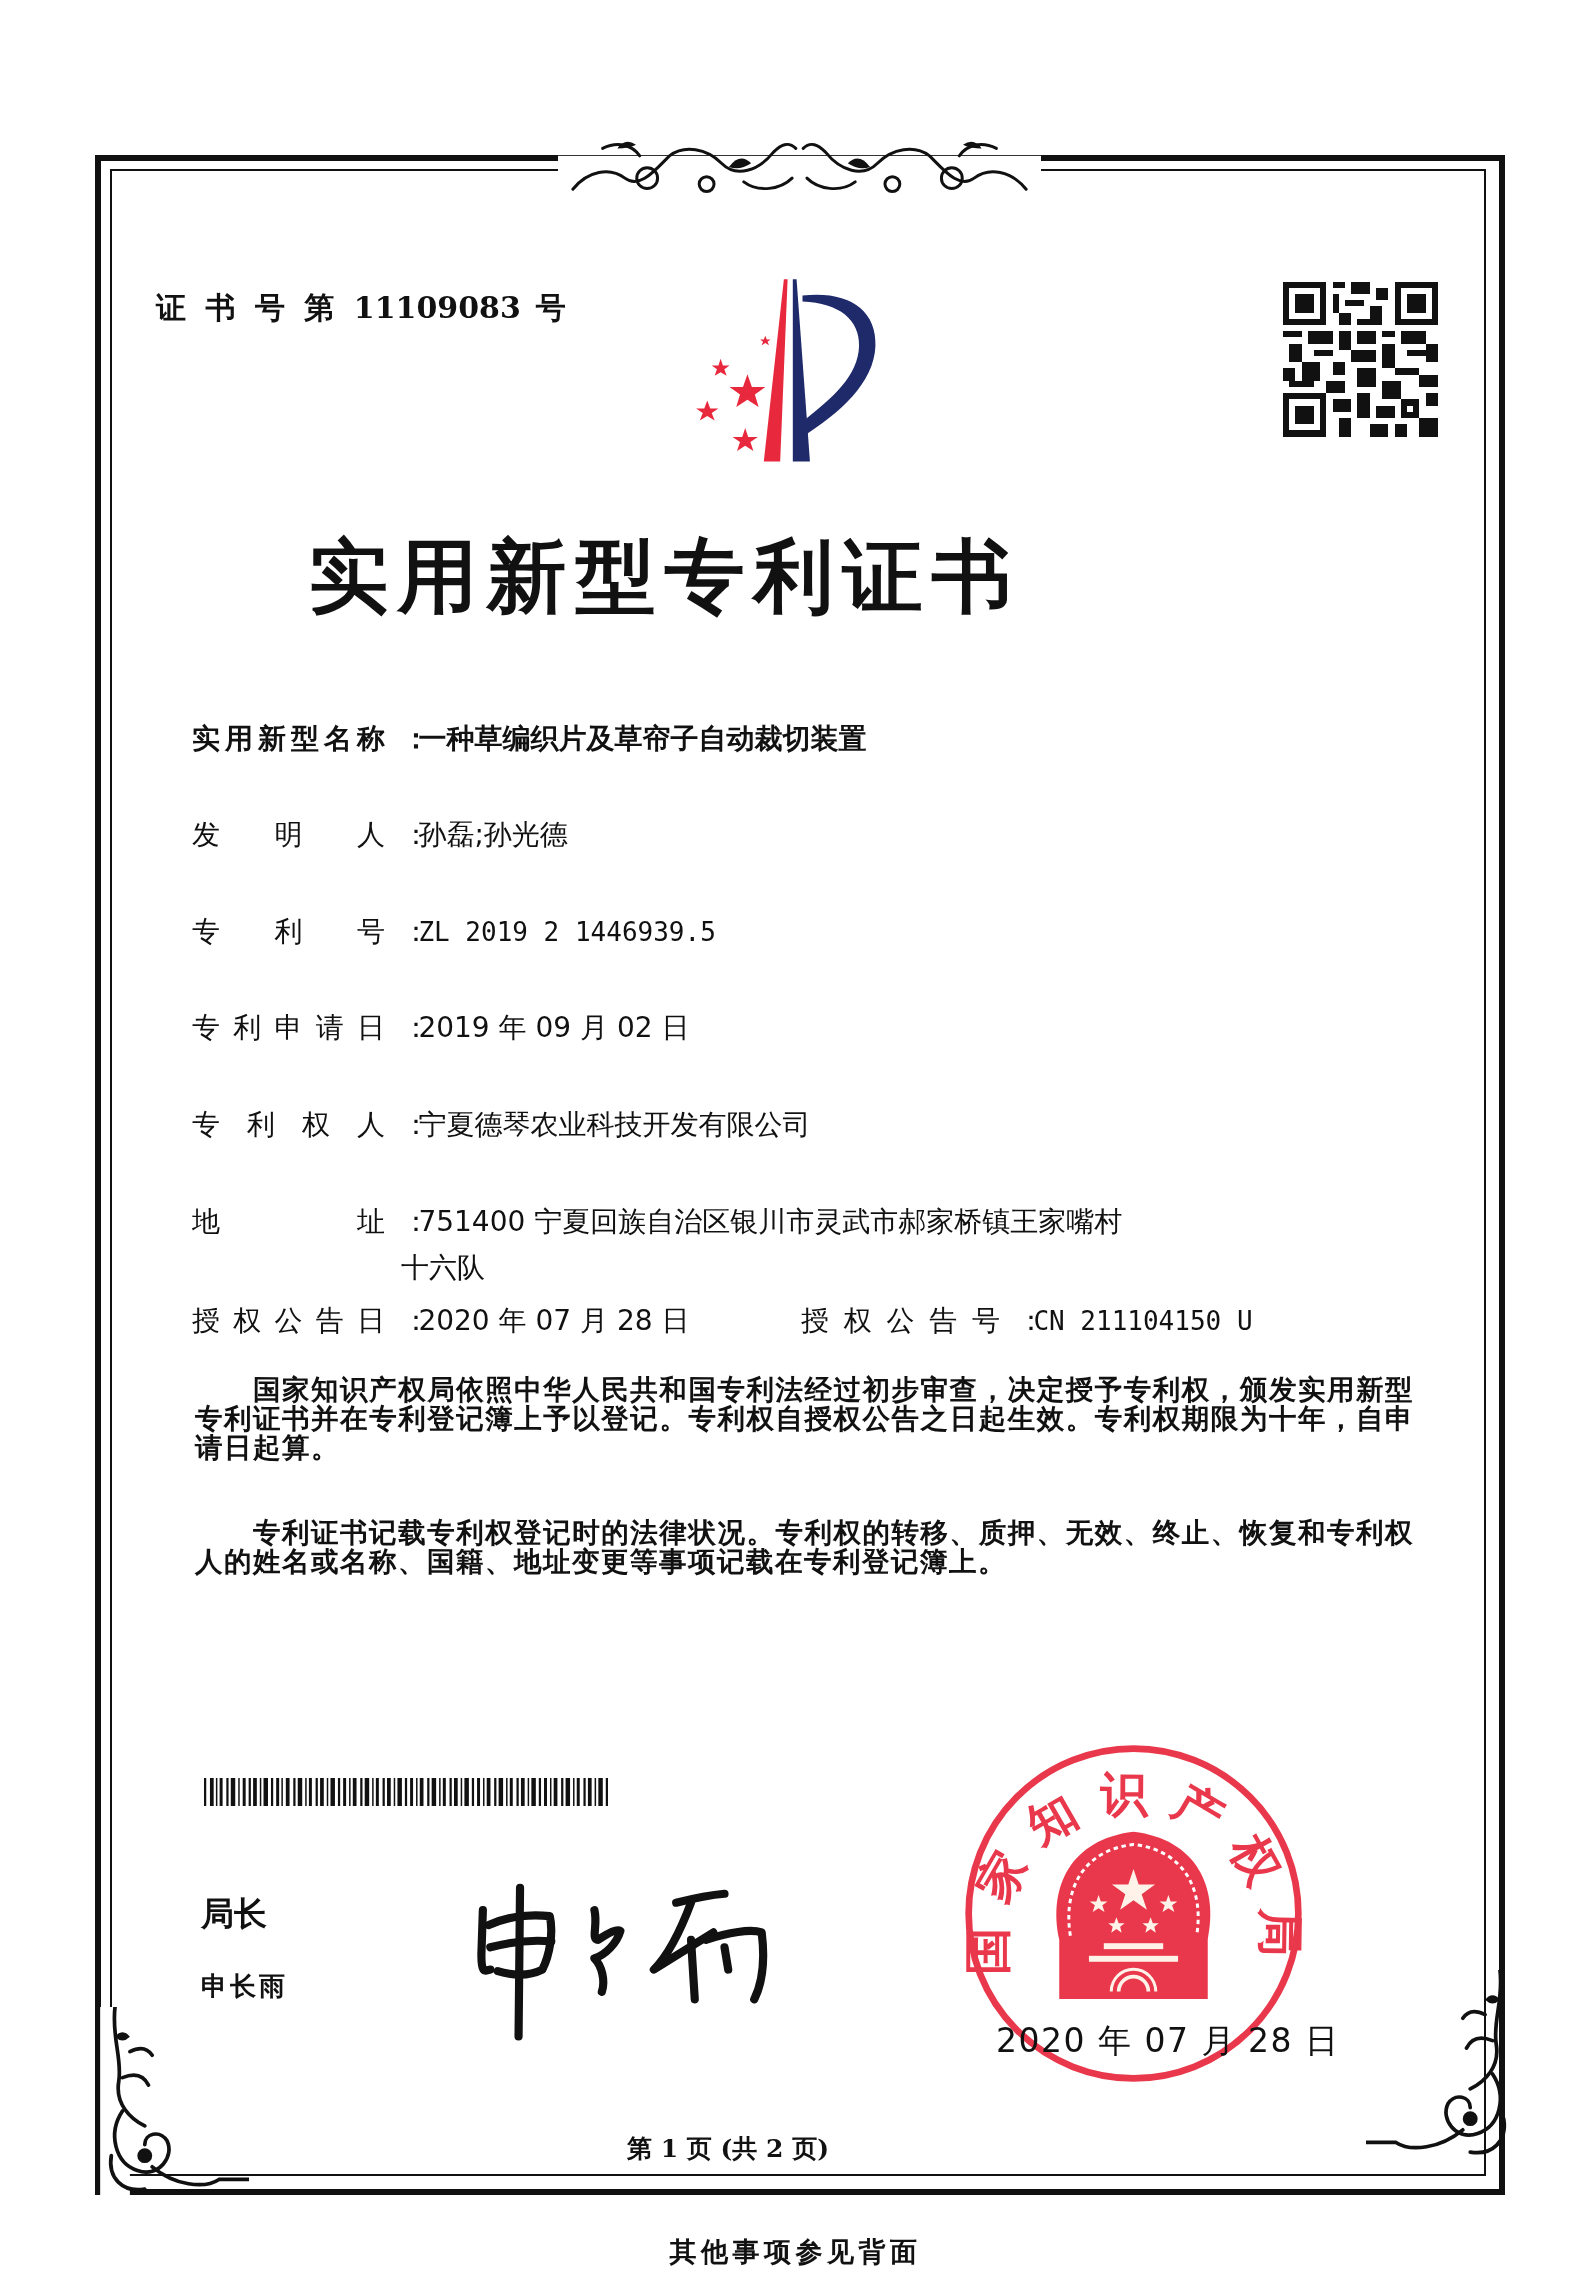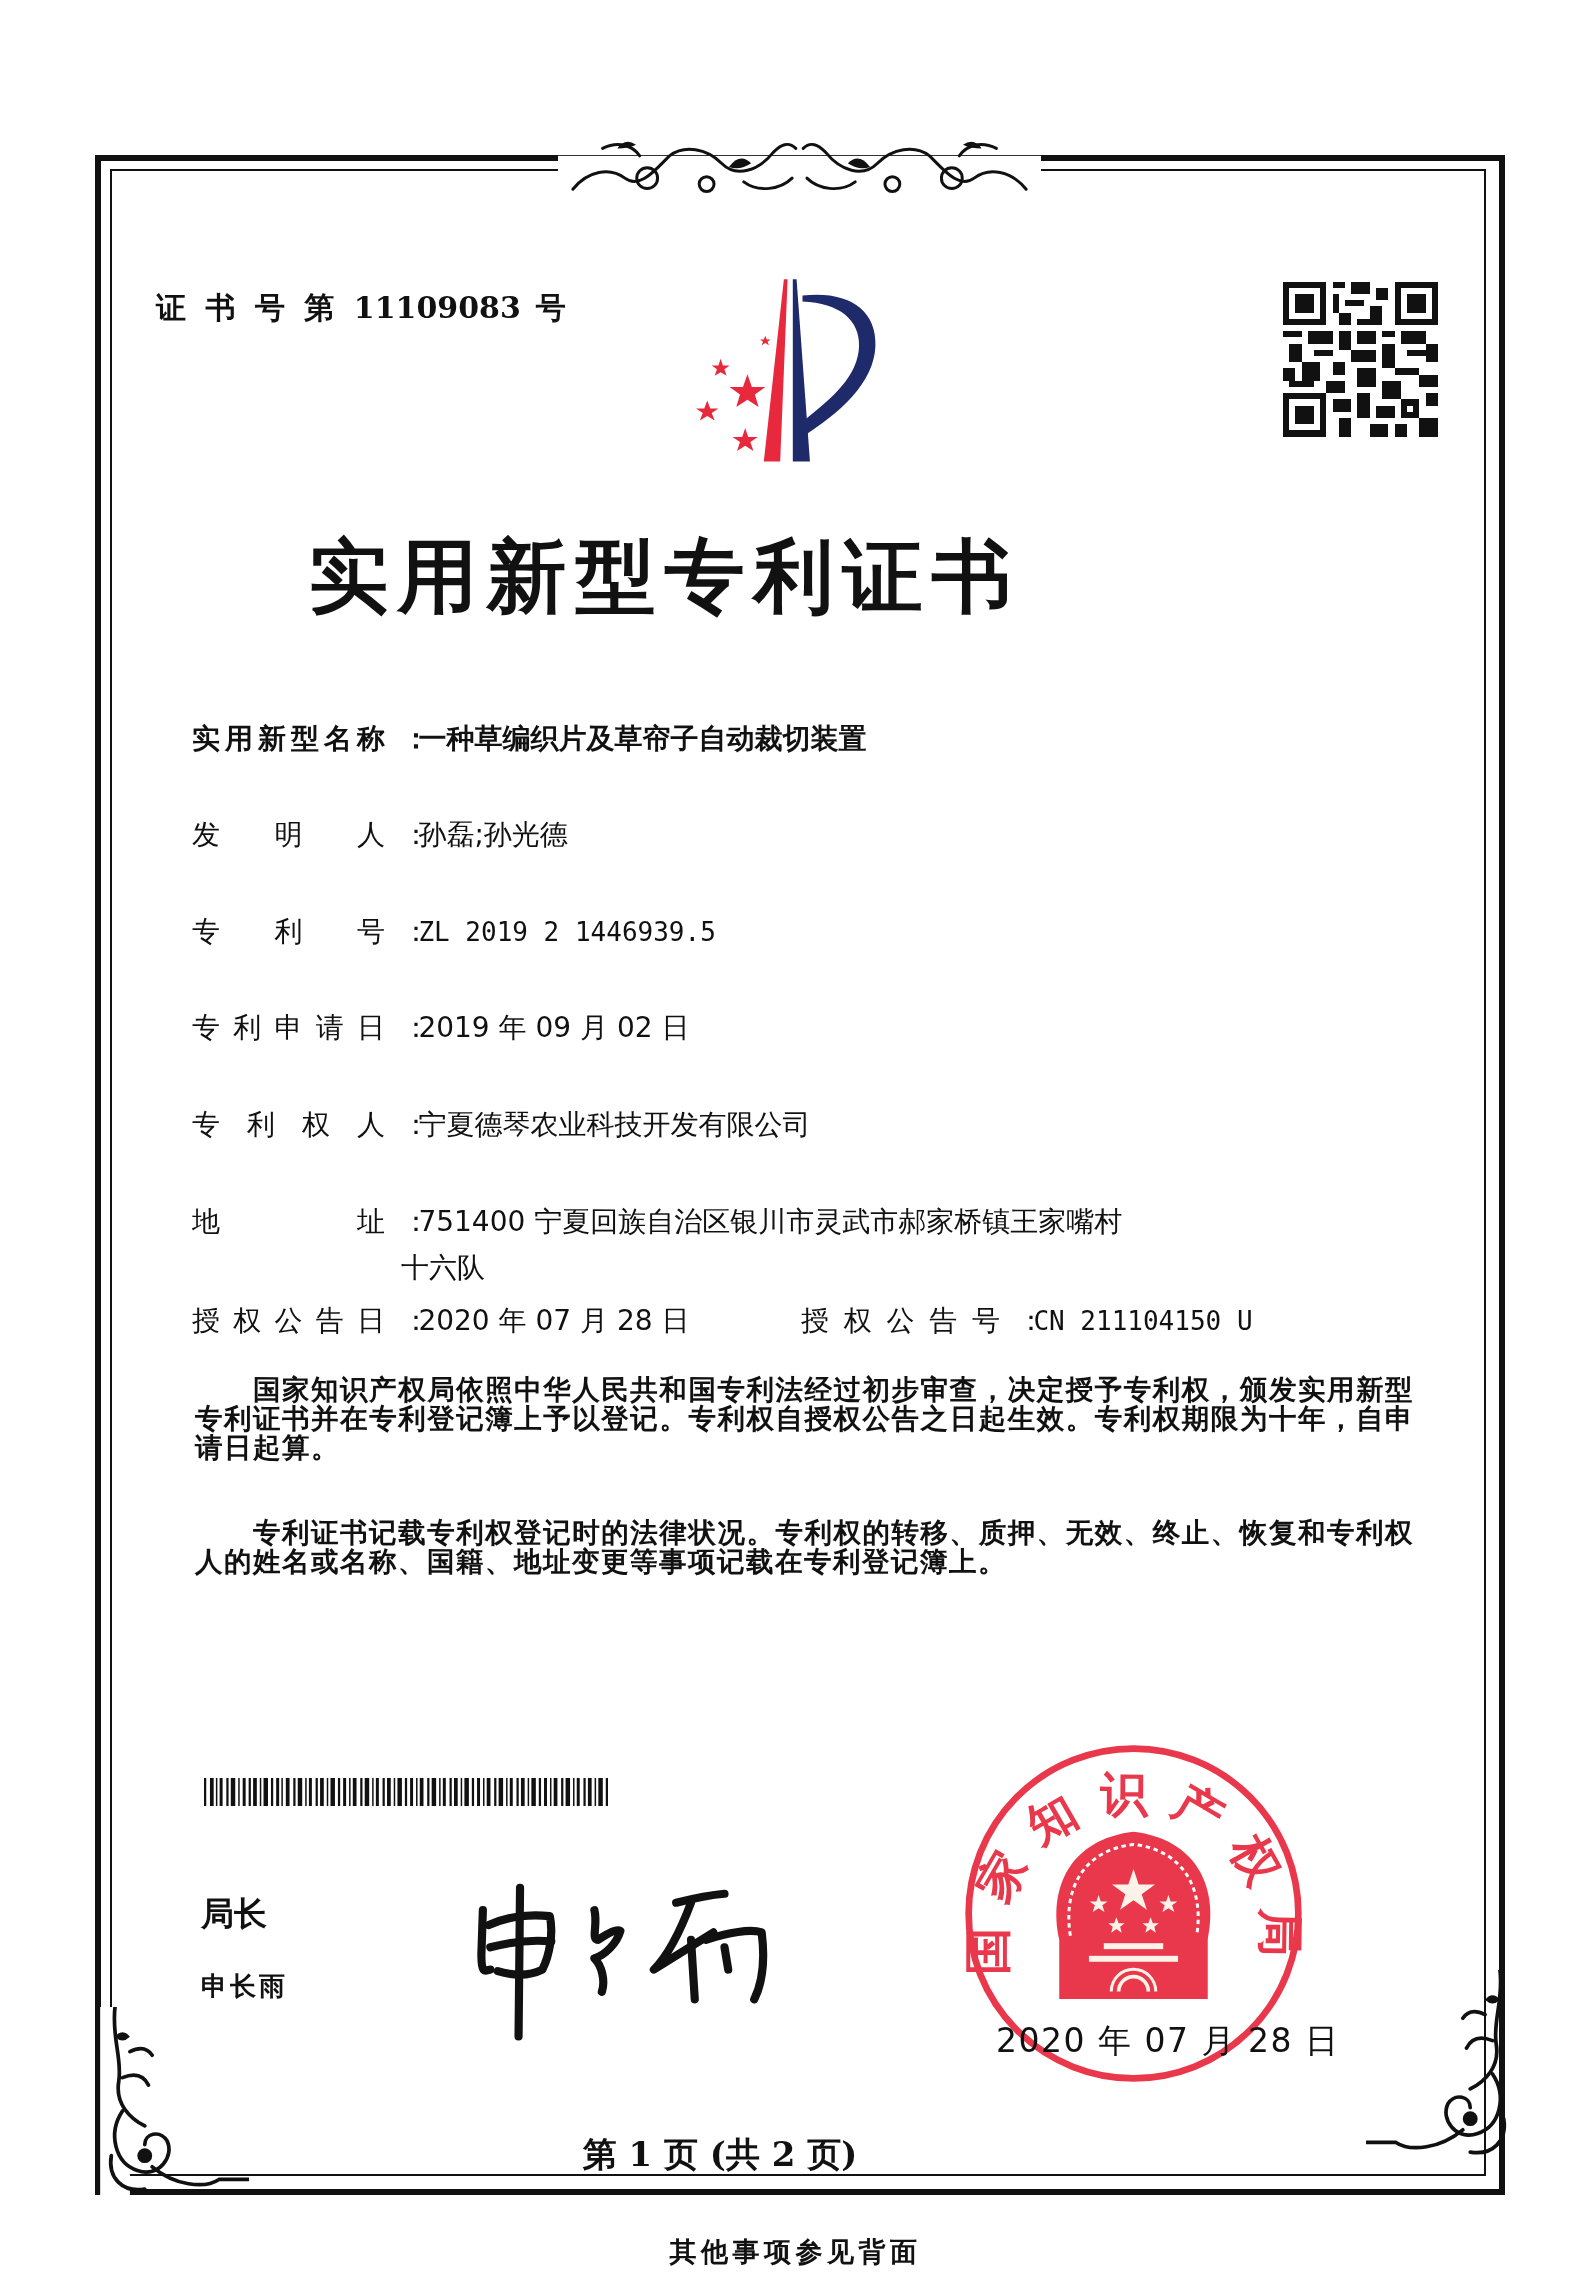--- a/index.html
+++ b/index.html
@@ -42,21 +42,21 @@
   .barcode { left: 204px; top: 1778px; width: 404px; height: 28px; }
 
   .director-title { left: 201px; top: 1892px; font-size: 33px; font-weight: bold; font-family: "DejaVu Sans", sans-serif; }
   .director-name { left: 201px; top: 1959px; font-size: 26px; font-weight: bold; font-family: "DejaVu Sans", sans-serif; letter-spacing: 3px; margin-top: 10px; }
 
   .signature { left: 468px; top: 1858px; width: 342px; height: 186px; }
 
   .seal { left: 959px; top: 1739px; width: 349px; height: 349px; }
   .seal-date { left: 996px; top: 2019px; font-size: 33px; font-family: "DejaVu Sans", sans-serif; letter-spacing: 1.5px; }
 
-  .page-no { left: 0; width: 1440px; top: 2132px; text-align: center; font-size: 34px; font-weight: bold; font-family: "DejaVu Serif", serif; }
+  .page-no { left: 8px; width: 1440px; top: 2132px; text-align: center; font-size: 25px; font-weight: bold; font-family: "DejaVu Serif", serif; }
   .back-note { left: 0; width: 1591px; top: 2234px; text-align: center; font-size: 27px; font-weight: bold; font-family: "DejaVu Serif", serif; letter-spacing: 4.5px; }
 </style>
 </head>
 <body>
 
 <div class="border-outer" style="left:95px; top:155px; width:1398px; height:2028px;"></div>
 <div class="border-inner" style="left:110px; top:169px; width:1372px; height:2003px;"></div>
 
 <svg class="top-ornament" viewBox="0 0 650 110">
   <rect x="0" y="40" width="650" height="30" fill="#fff"></rect>

